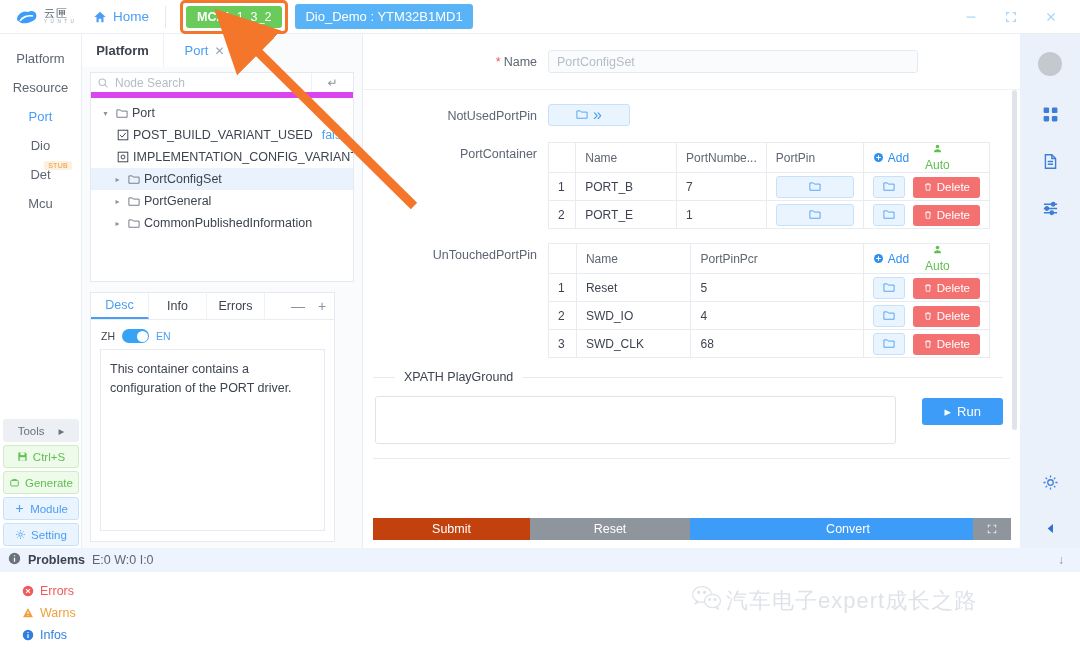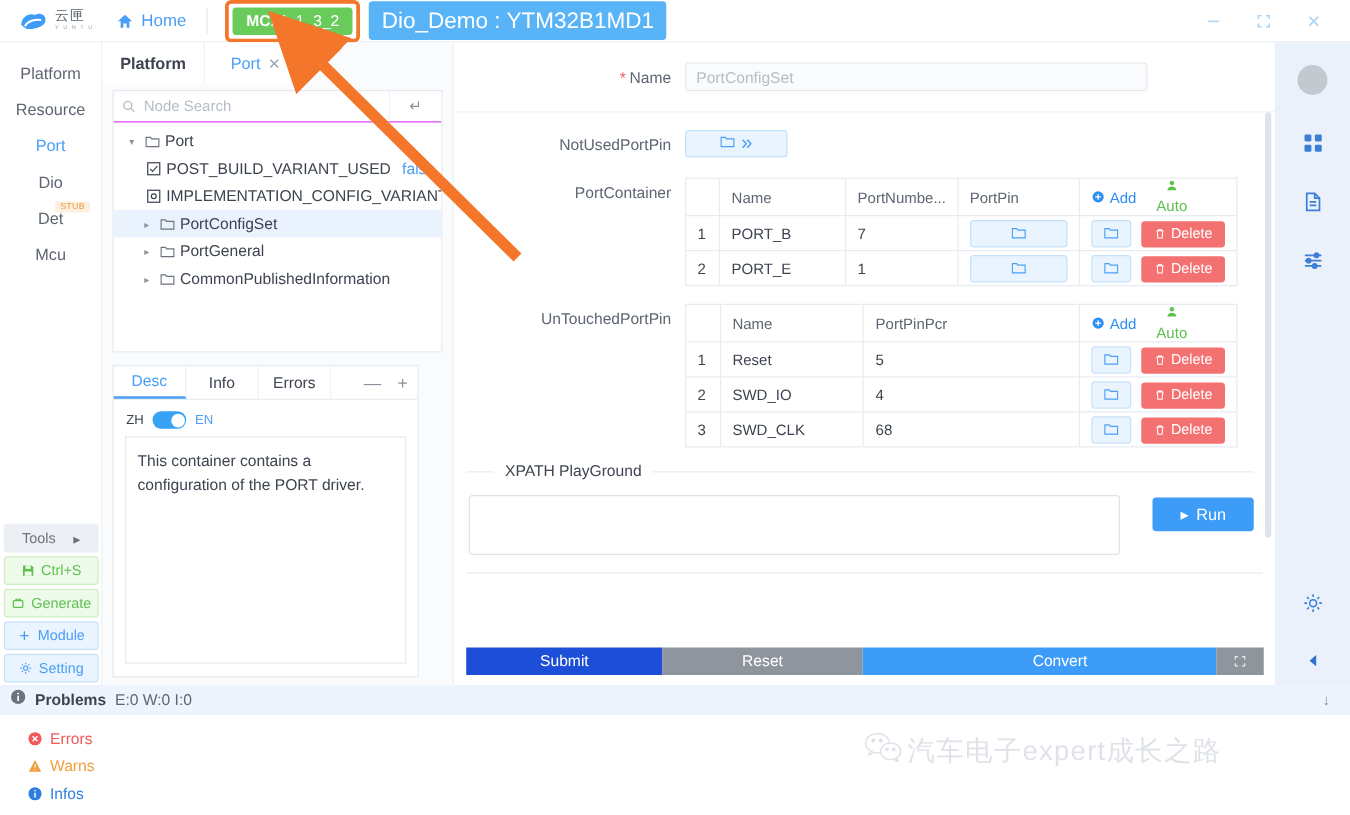--- a/index.html
+++ b/index.html
@@ -34,21 +34,21 @@
     display:flex; align-items:center;
   }
   .badge-green {
     background:#68cb5a; color:#fff; border-radius:3px;
     padding:4px 11px; font-size:12.5px; white-space:nowrap;
   }
   .badge-green b { font-weight:bold; }
   .badge-green span.ver { font-weight:normal; }
   .badge-blue {
     margin-left:7px; background:#59b3f7; color:#fff; border-radius:3px;
-    padding:5px 10px; font-size:18px; white-space:nowrap;
+    padding:5px 10px; font-size:13px; white-space:nowrap;
   }
   .win-ctrls { margin-left:auto; display:flex; align-items:center; gap:26px; margin-right:22px; color:#a9d4f8; }
   .win-ctrls span { font-size:14px; line-height:1; cursor:default; display:flex; }
 
   
   .leftnav {
     position:absolute; left:0; top:34px; width:82px; height:514px;
     background:#fff; border-right:1px solid #e9eef5;
     display:flex; flex-direction:column; align-items:center; padding-top:10px;
   }
@@ -89,21 +89,21 @@
     border-right:1px solid #eef1f5; padding:0 14px; gap:6px;
   }
   .tab.first { font-weight:bold; }
   .tab.active2 { color:#4a9ef5; }
   .tab .x { color:#9aa5b4; font-size:12px; }
 
   .tree-box {
     margin:5px 8px 0 8px; background:#fff; border:1px solid #e6eaf0;
     height:210px; position:relative;
   }
-  .search-row { display:flex; height:25px; border-bottom:1px solid #d946ef; }
+  .search-row { display:flex; height:25px; border-bottom:6px solid #d946ef; }
   .search-row .magn { width:24px; display:flex; align-items:center; justify-content:center; color:#b6bdc7; }
   .search-input {
     flex:1; border:0; outline:0; font-size:12px; color:#3d4450;
     font-family:"Liberation Sans", sans-serif; background:transparent;
   }
   .search-input::placeholder { color:#b6bdc7; }
   .enter-btn {
     width:42px; border-left:1px solid #eef1f5; display:flex;
     align-items:center; justify-content:center; color:#8a939f; font-size:12px; cursor:default;
   }
@@ -206,21 +206,21 @@
   }
   .btn-run {
     width:82px; height:27px; background:#3d9cf7; color:#fff; border-radius:3px;
     display:flex; align-items:center; justify-content:center; gap:6px;
     font-size:13px; cursor:default; margin-top:2px;
   }
   .xp-hr { margin:14px 10px 0 10px; height:1px; background:#e8ecf1; }
 
   .actbar { position:absolute; left:10px; bottom:8px; display:flex; width:638px; height:22px; }
   .ab { display:flex; align-items:center; justify-content:center; color:#fff; font-size:12.5px; cursor:default; }
-  .ab-submit { width:157px; background:#1d4ed8; }
+  .ab-submit { width:157px; background:#c2410c; }
   .ab-reset { width:160px; background:#8f959c; }
   .ab-convert { flex:1; background:#3d9cf7;padding-left:33px; }
   .ab-exp { width:38px; background:#8f959c; }
 
   
   .main-sb { position:absolute; right:3px; top:56px; width:5px; height:340px; background:#dfe4ea; border-radius:3px; }
 
   
   .rail {
     position:absolute; right:0; top:34px; width:60px; height:514px;

